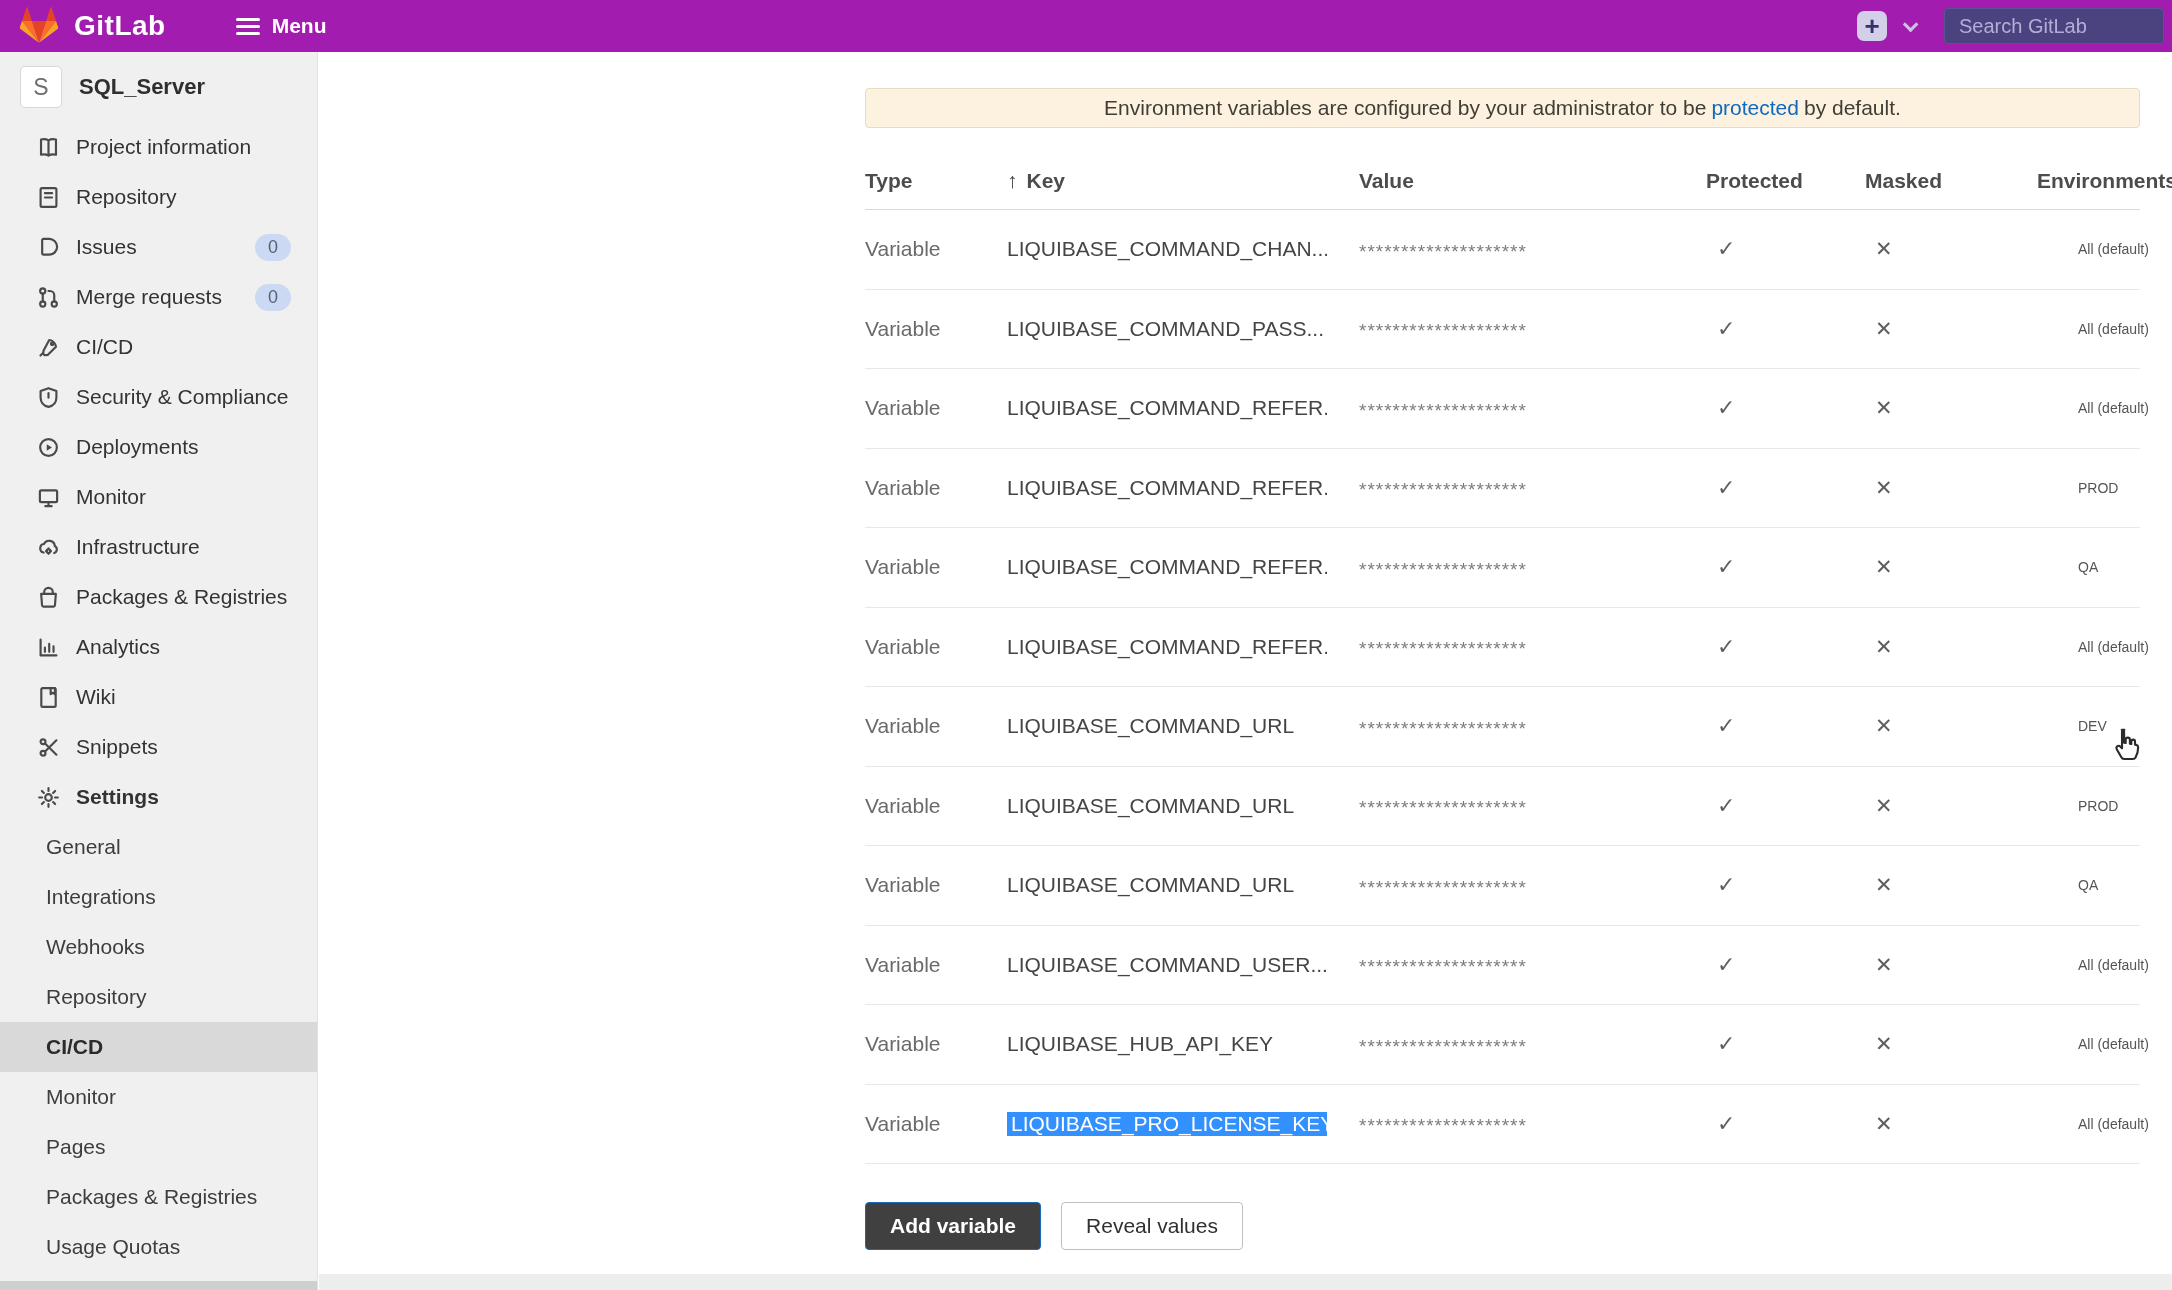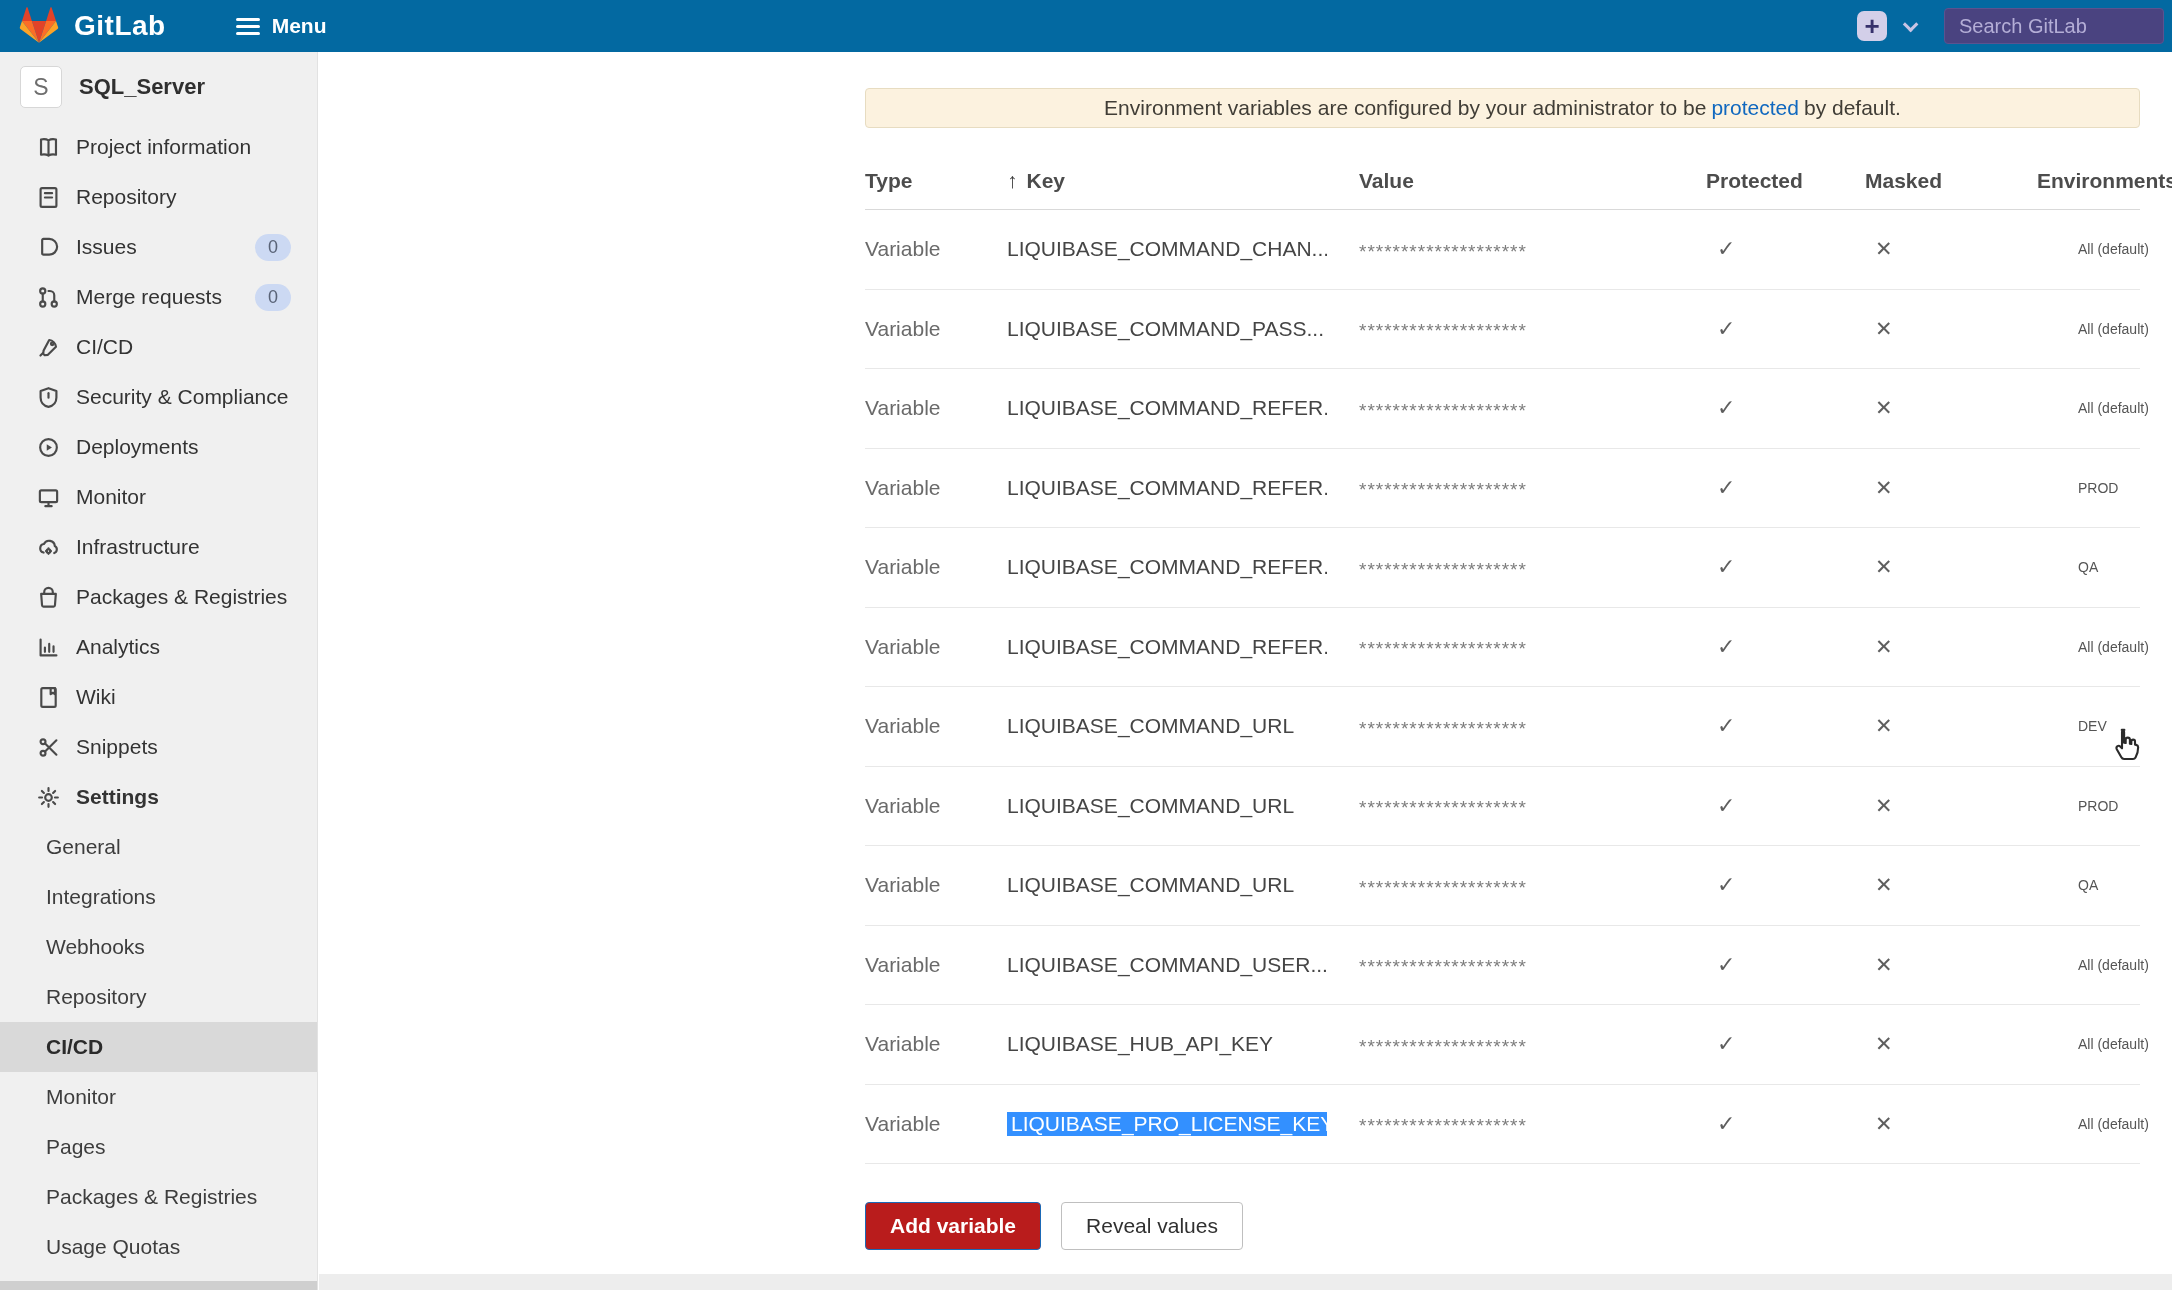--- a/index.html
+++ b/index.html
@@ -1,21 +1,21 @@
 <!DOCTYPE html>
 <html><head>
 <meta charset="utf-8">
 <style>
   * { margin:0; padding:0; box-sizing:border-box; }
   html,body { width:2172px; height:1290px; overflow:hidden;
     font-family:"Liberation Sans", sans-serif; background:#ffffff; }
 
   
   .topbar { position:absolute; left:0; top:0; width:2172px; height:52px;
-    background:#0369a1; display:flex; align-items:center; z-index:5; }
+    background:#a21caf; display:flex; align-items:center; z-index:5; }
   .brand { display:flex; align-items:center; gap:14px; margin-left:18px; cursor:pointer; }
   .brand-name { color:#ffffff; font-size:28px; font-weight:bold; letter-spacing:.5px; }
   .menu-btn { display:flex; align-items:center; gap:12px; margin-left:70px; cursor:pointer; }
   .hamburger { display:flex; flex-direction:column; gap:4px; }
   .hamburger span { display:block; width:24px; height:3px; background:#ffffff; border-radius:2px; }
   .menu-label { color:#ffffff; font-size:21px; font-weight:bold; }
   .topbar-right { margin-left:auto; display:flex; align-items:center; gap:16px; margin-right:8px; }
   .plus-btn { width:30px; height:30px; background:#d3cfe9; border-radius:7px;
     display:flex; align-items:center; justify-content:center; cursor:pointer;
     color:#36306b; font-size:26px; font-weight:bold; line-height:1; }
@@ -68,21 +68,21 @@
   .cell-value { font-size:19px; color:#7d7d7d; letter-spacing:1px; padding-top:5px; }
   .cell-protected { font-size:22px; color:#5f5f5f; padding-left:26px; }
   .cell-masked { font-size:21px; color:#5f5f5f; padding-left:22px; }
   .cell-env { font-size:14px; color:#555555; padding-left:53px; white-space:nowrap; }
   .edit-btn { width:48px; height:48px; background:#ffffff; border:1px solid #c2c2c2;
     border-radius:8px; display:flex; align-items:center; justify-content:center; cursor:pointer; }
 
   .btn-row { display:flex; gap:20px; margin-top:38px; }
   .btn { height:48px; border-radius:4px; font-size:21px; display:flex; align-items:center;
     justify-content:center; cursor:pointer; }
-  .btn-primary { background:#b91c1c; color:#ffffff; border:1px solid #1b69b6; padding:0 24px; font-weight:bold; }
+  .btn-primary { background:#404040; color:#ffffff; border:1px solid #1b69b6; padding:0 24px; font-weight:bold; }
   .btn-secondary { background:#ffffff; color:#303030; border:1px solid #bfbfbf; padding:0 24px; }
 
   .section-divider { border-top:1px solid #dcdcdc; margin-top:24px; }
   .bottom-band { position:absolute; left:0; bottom:0; width:1853px; height:16px; background:#ededed; }
 
   .cursor { position:absolute; left:2106px; top:724px; width:42px; height:42px; z-index:20; pointer-events:none; }
 </style>
 </head>
 <body>
 

